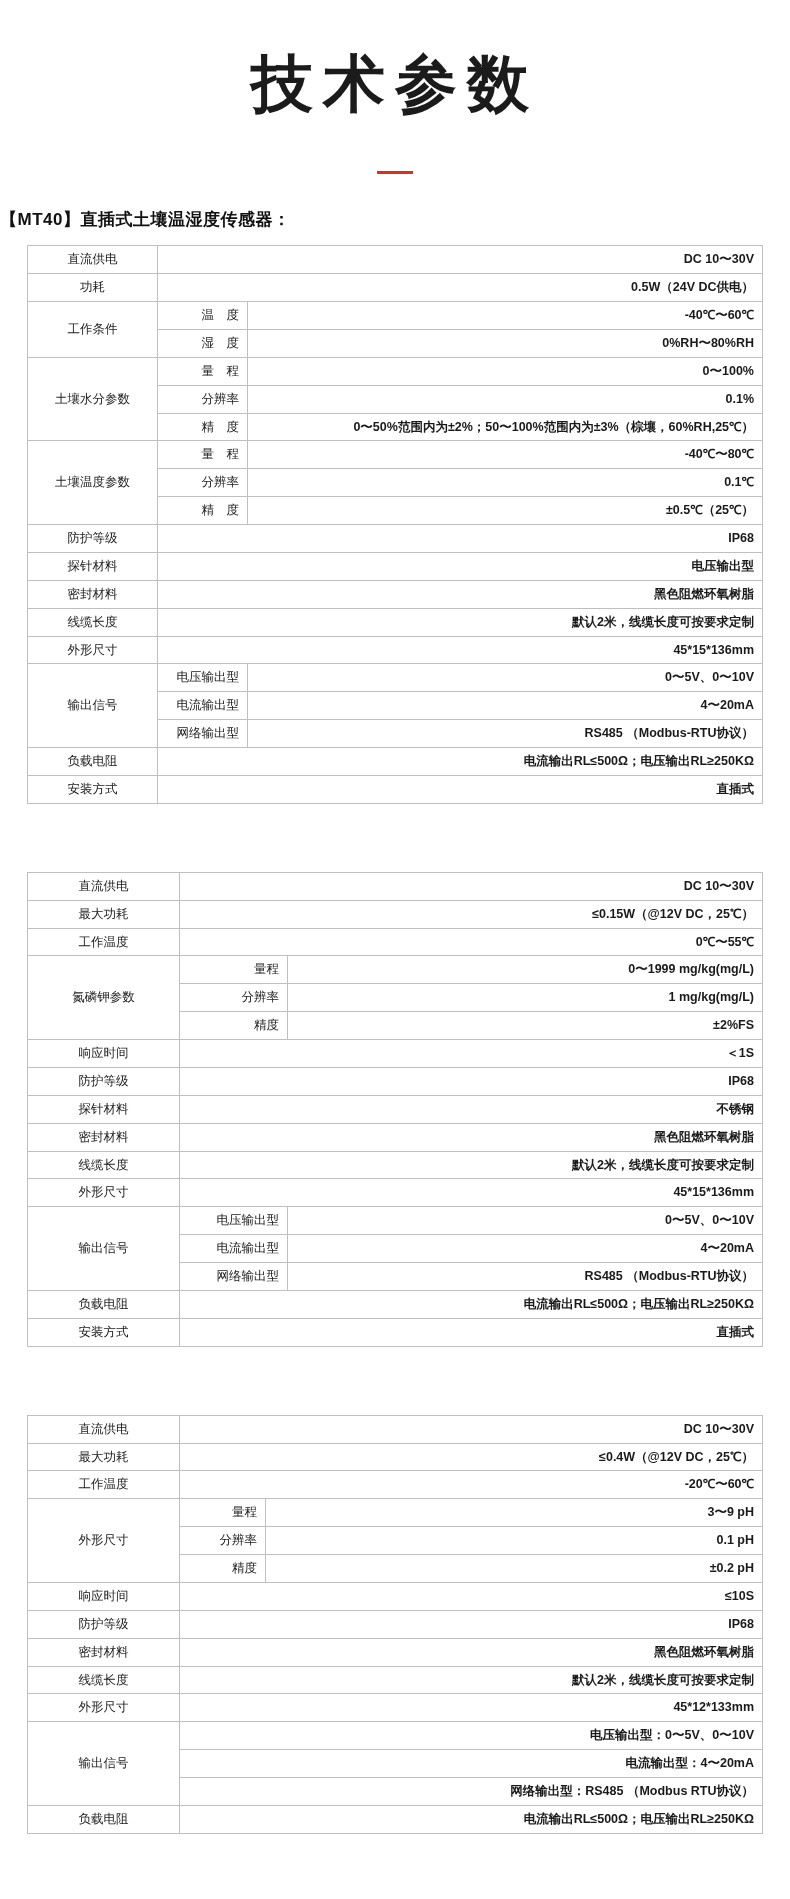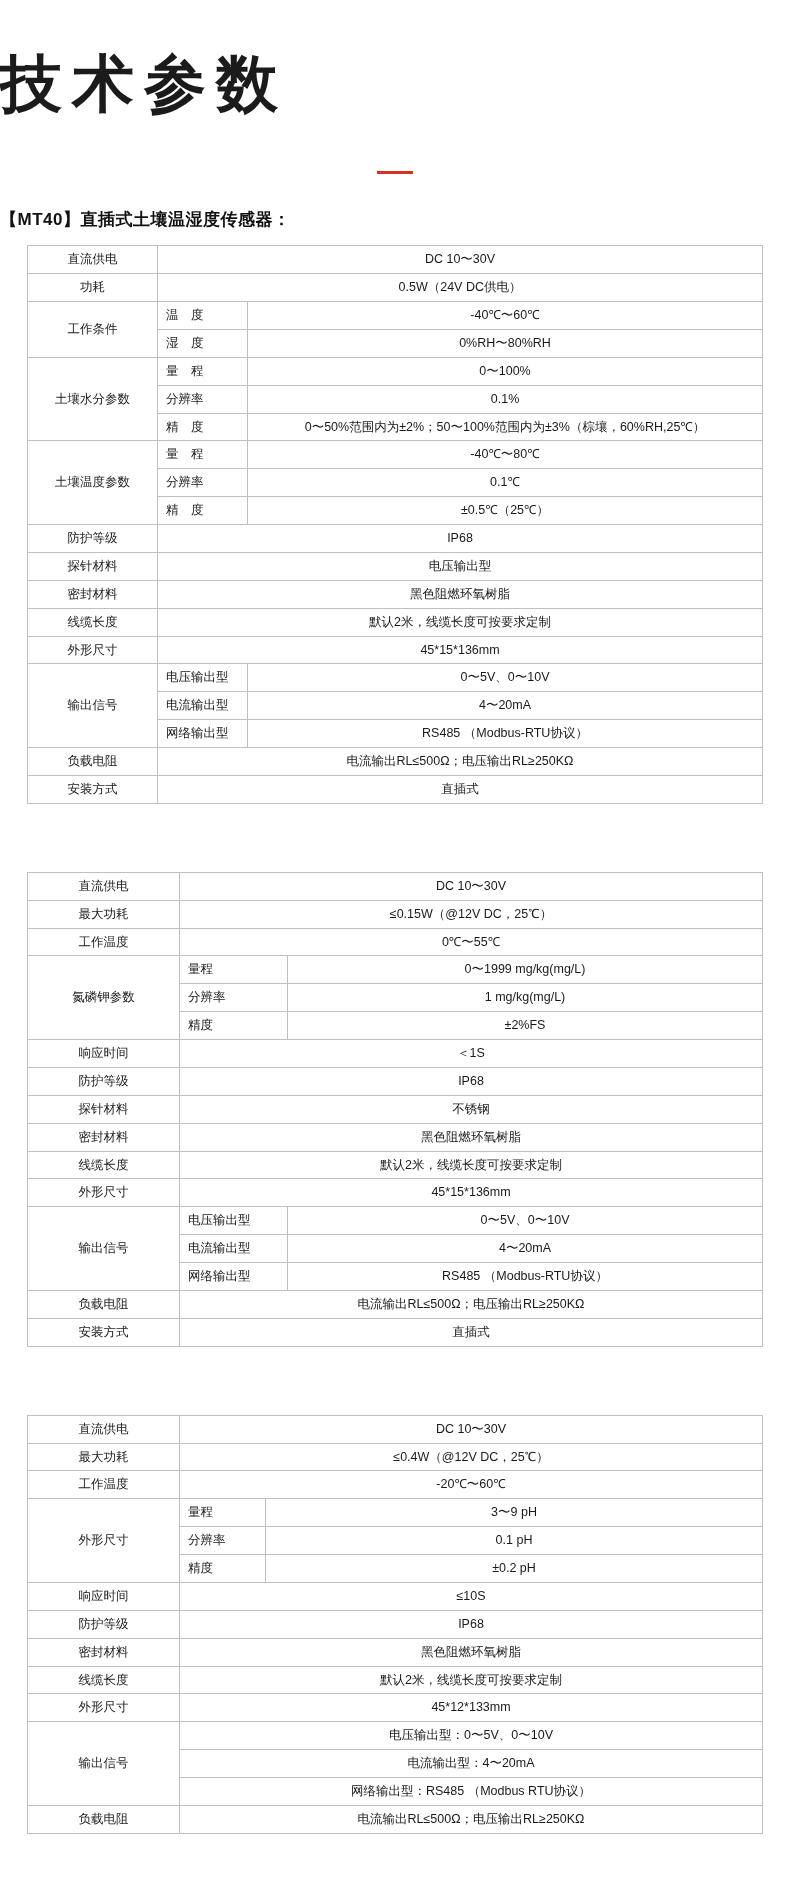--- a/index.html
+++ b/index.html
@@ -14,21 +14,21 @@
     -webkit-font-smoothing: antialiased;
   }
   .page {
     width: 790px;
     min-height: 1899px;
     box-sizing: border-box;
     padding: 0 0 40px 0;
     position: relative;
   }
   .main-title {
-    text-align: left;
+    text-align: center;
     font-size: 62px;
     font-weight: bold;
     letter-spacing: 10px;
     color: #1b1b1b;
     padding-top: 48px;
     line-height: 1.15;
     font-family: "DejaVu Sans", "Liberation Sans", sans-serif;
   }
   .title-rule {
     width: 36px;
@@ -61,25 +61,26 @@
     padding: 5px 8px;
     line-height: 1.35;
     vertical-align: middle;
     word-break: break-word;
   }
   td.label {
     text-align: center;
     font-weight: normal;
   }
   td.sub {
-    text-align: left;
+    text-align: right;
   }
   td.val {
-    text-align: center;
+    text-align: right;
     padding-left: 10px;
+    font-weight: bold;
   }
   .sec-mt40 td { height: 13px; }
   .sec-mt50 td { padding: 8px 8px; }
   .sec-mt60 td { padding: 4px 8px; }
   .spacer-lg { height: 34px; }
 </style>
 </head>
 <body>
 
 <div class="page">

